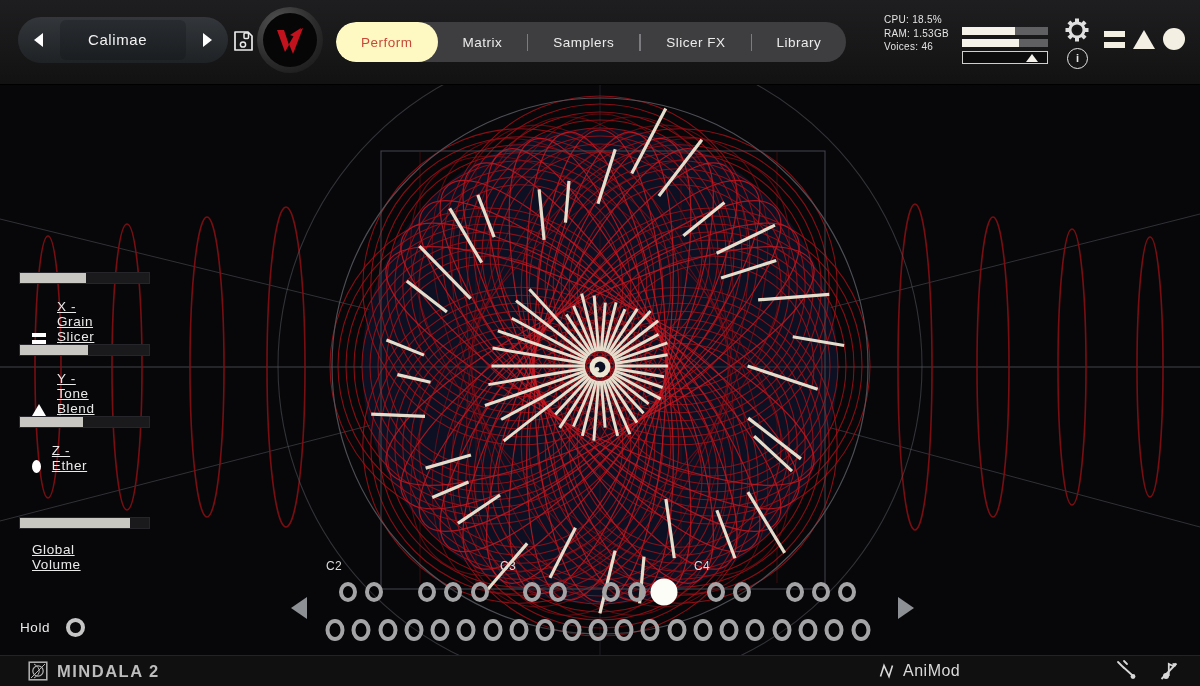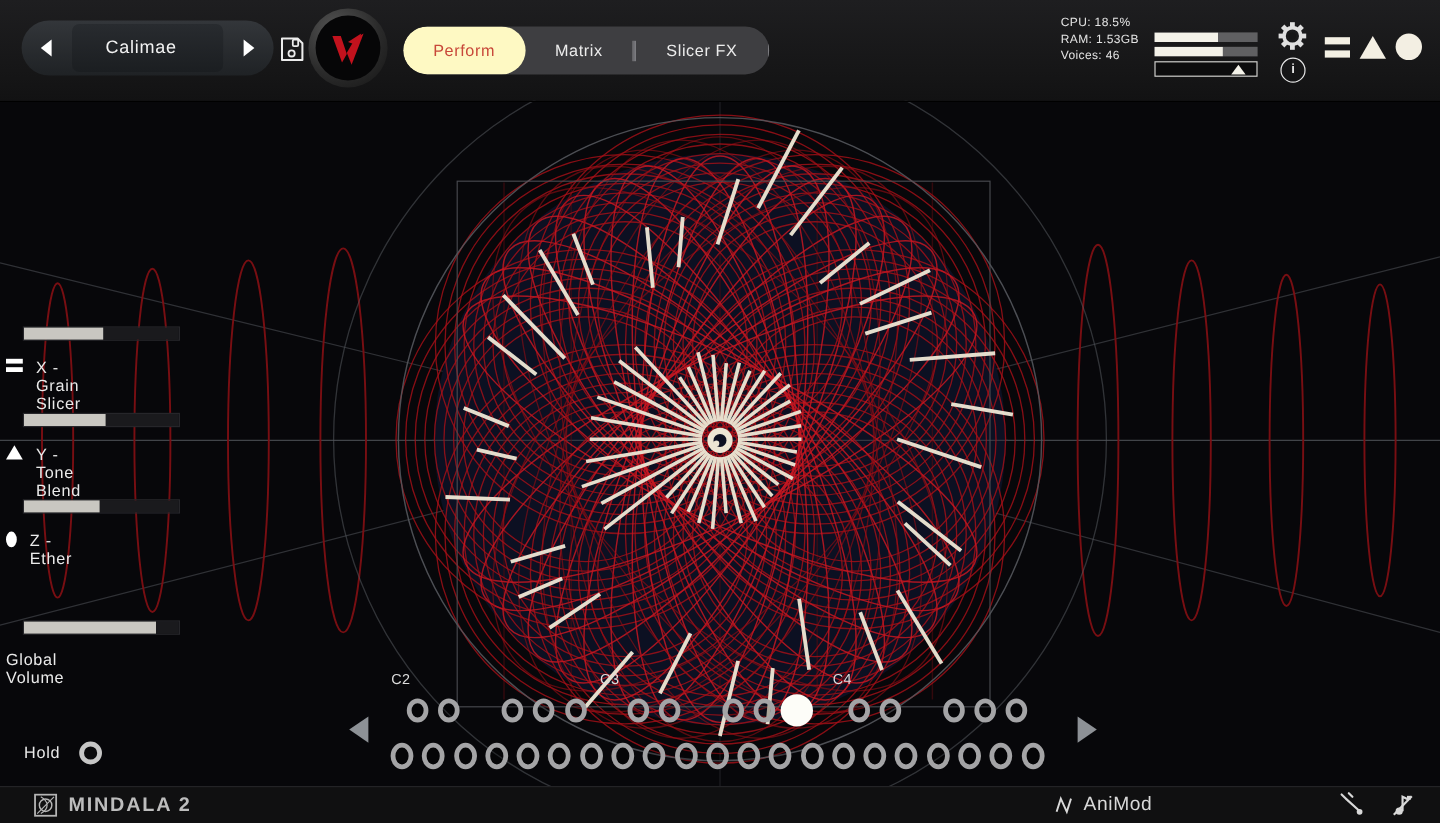--- a/index.html
+++ b/index.html
@@ -44,22 +44,22 @@
   .shape-row{position:absolute;left:1104px;top:28px;display:flex;align-items:center;gap:8px;height:22px;}
   .eq-shape{display:flex;flex-direction:column;gap:5px;}
   .eq-shape i{display:block;width:21px;height:6px;background:#f3efe3;}
   .tri-shape{width:0;height:0;border-left:11px solid transparent;border-right:11px solid transparent;
         border-bottom:19px solid #f3efe3;}
   .cir-shape{width:22px;height:22px;border-radius:50%;background:#f3efe3;}
   
   .macro{position:absolute;z-index:4;}
   .mtrack{position:absolute;left:20px;width:129px;height:10px;background:#1a1a1d;outline:1px solid #26262a;cursor:pointer;}
   .mfill{position:absolute;left:0;top:0;bottom:0;background:#c9c7c1;}
-  .mlabel{position:absolute;left:5px;display:flex;align-items:flex-start;gap:11px;color:#eaeaea;
-          font-size:13.5px;letter-spacing:.6px;}
+  .mlabel{position:absolute;left:32px;display:flex;align-items:flex-end;gap:11px;color:#eaeaea;
+          font-size:13.5px;letter-spacing:.6px;text-decoration:underline;}
   .ic-eq{display:flex;flex-direction:column;gap:3px;}
   .ic-eq i{display:block;width:14px;height:4px;background:#fff;}
   .ic-tri{width:0;height:0;border-left:7px solid transparent;border-right:7px solid transparent;border-bottom:12px solid #fff;}
   .ic-cir{width:13px;height:13px;border-radius:50%;background:#fff;}
   .hold-row{position:absolute;left:20px;top:618px;display:flex;align-items:center;gap:16px;z-index:4;}
   .hold-label{color:#eaeaea;font-size:13.5px;letter-spacing:.6px;}
   .hold-toggle{width:11px;height:11px;border:4.5px solid #c6c6c6;border-radius:50%;background:#0a0a0c;cursor:pointer;}
   
   .kb{position:absolute;left:0;top:0;width:1200px;height:686px;z-index:3;}
   .oct-label{position:absolute;width:30px;text-align:left;color:#dcdcdc;font-size:12px;letter-spacing:.4px;}
@@ -302,24 +302,26 @@
         <path d="M20 23 L27 23 L32 38 L28 45 Z" fill="#c2121d"></path>
         <path d="M46 21 L36 47 L32 37 L39 25 Z" fill="#c2121d"></path>
         <path d="M33 28 L44 21 L41 31 Z" fill="#c2121d"></path>
       </svg>
     </div>
 
     <div class="tabs" id="tabs">
         <div class="tab active">Perform</div>
         <div class="tab">Matrix</div>
         <div class="tab-sep"></div>
+        <div class="tab">Samplers</div>
         <div class="tab-sep"></div>
         <div class="tab-sep"></div>
         <div class="tab">Slicer FX</div>
         <div class="tab-sep"></div>
+        <div class="tab">Library</div>
       </div>
 
     <div class="stats" id="stats">
         <div>CPU: 18.5%</div>
         <div>RAM: 1.53GB</div>
         <div>Voices: 46</div>
       </div>
 
     <div class="meters">
       <div class="meter">

